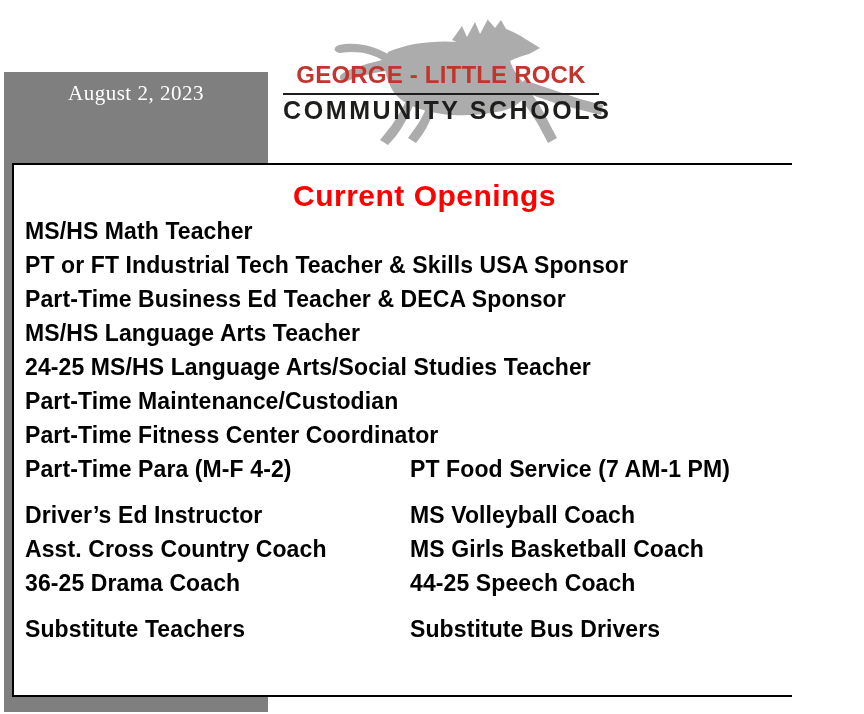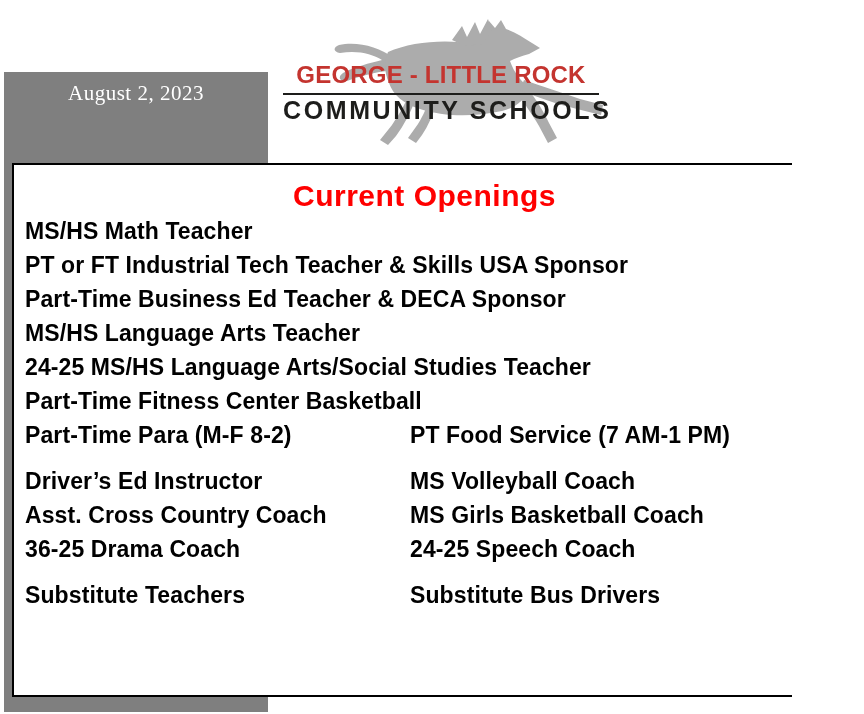--- a/index.html
+++ b/index.html
@@ -161,34 +161,37 @@
       <div class="row">
         <span>Part-Time Business Ed Teacher &amp; DECA Sponsor</span>
       </div>
       <div class="row">
         <span>MS/HS Language Arts Teacher</span>
       </div>
       <div class="row">
         <span>24-25 MS/HS Language Arts/Social Studies Teacher</span>
       </div>
       <div class="row">
-        <span>Part-Time Fitness Center Basketball</span>
+        <span>Part-Time Maintenance/Custodian</span>
       </div>
       <div class="row">
-        <span class="c1">Part-Time Para (M-F 8-2)</span><span>PT Food Service (7 AM-1 PM)</span>
+        <span>Part-Time Fitness Center Coordinator</span>
+      </div>
+      <div class="row">
+        <span class="c1">Part-Time Para (M-F 4-2)</span><span>PT Food Service (7 AM-1 PM)</span>
       </div>
 
       <div class="row gap">
         <span class="c1">Driver’s Ed Instructor</span><span>MS Volleyball Coach</span>
       </div>
       <div class="row">
         <span class="c1">Asst. Cross Country Coach</span><span>MS Girls Basketball Coach</span>
       </div>
       <div class="row">
-        <span class="c1">36-25 Drama Coach</span><span>24-25 Speech Coach</span>
+        <span class="c1">36-25 Drama Coach</span><span>44-25 Speech Coach</span>
       </div>
 
       <div class="row gap">
         <span class="c1">Substitute Teachers</span><span>Substitute Bus Drivers</span>
       </div>
 
     </div>
   </div>
 
 </div>

